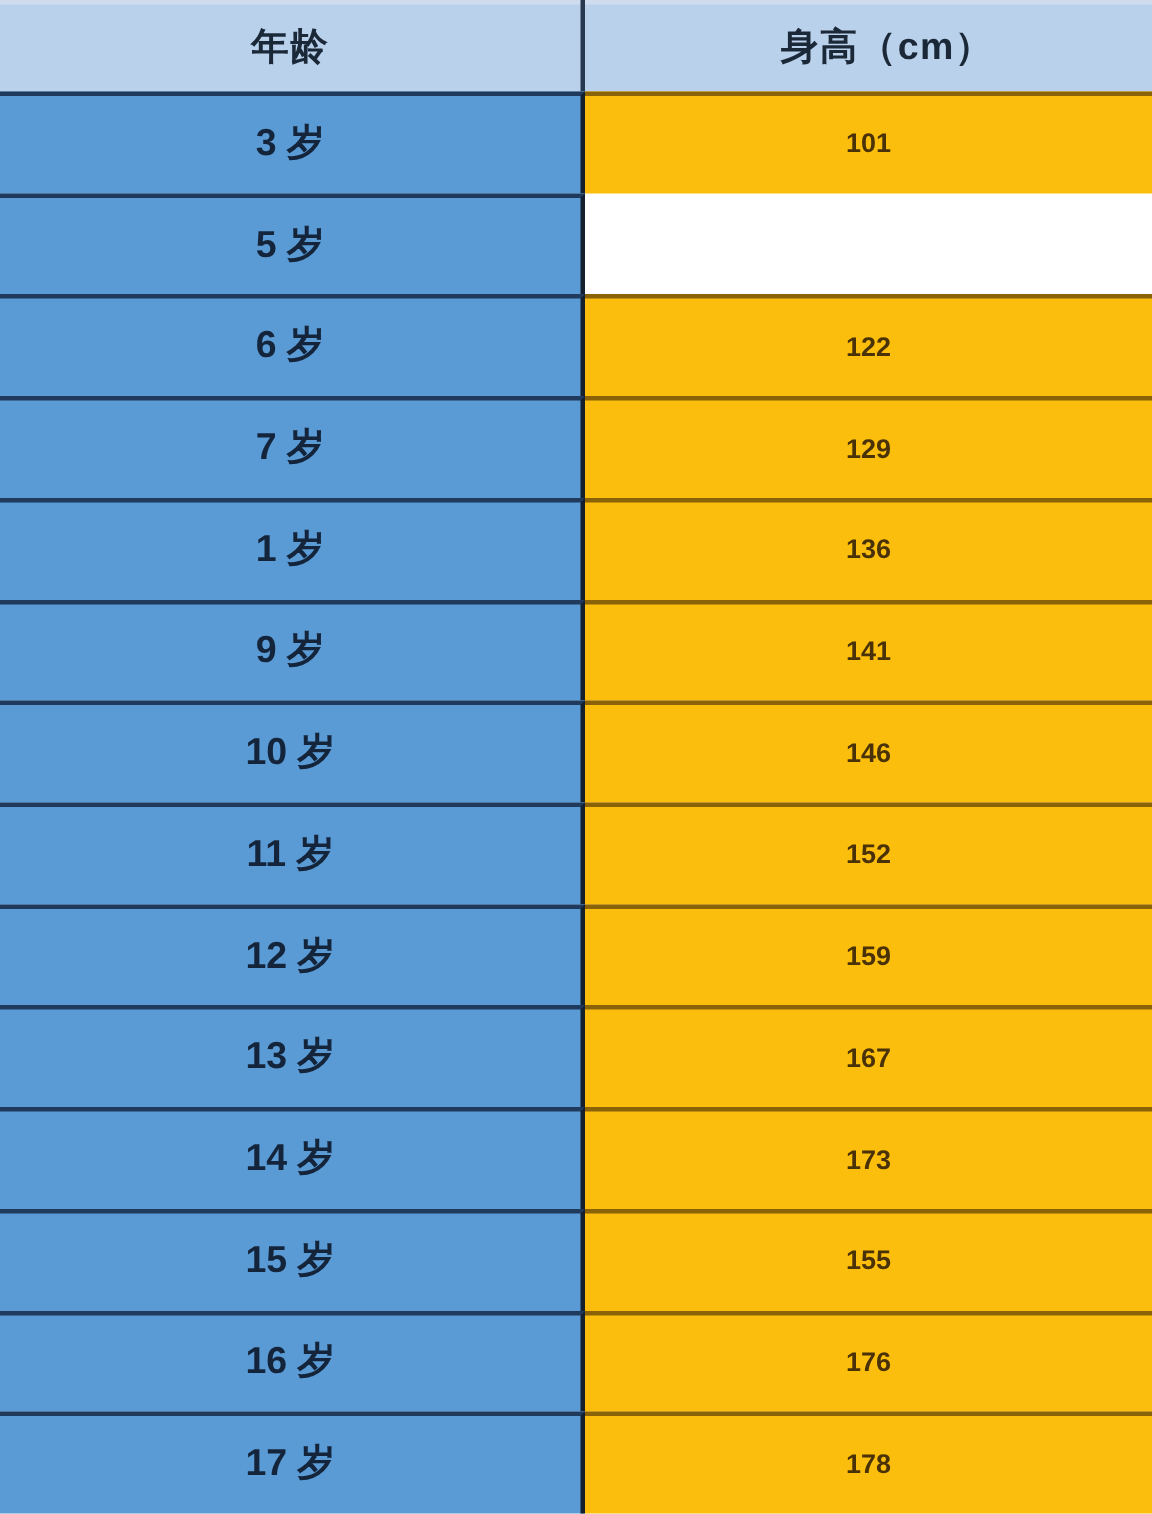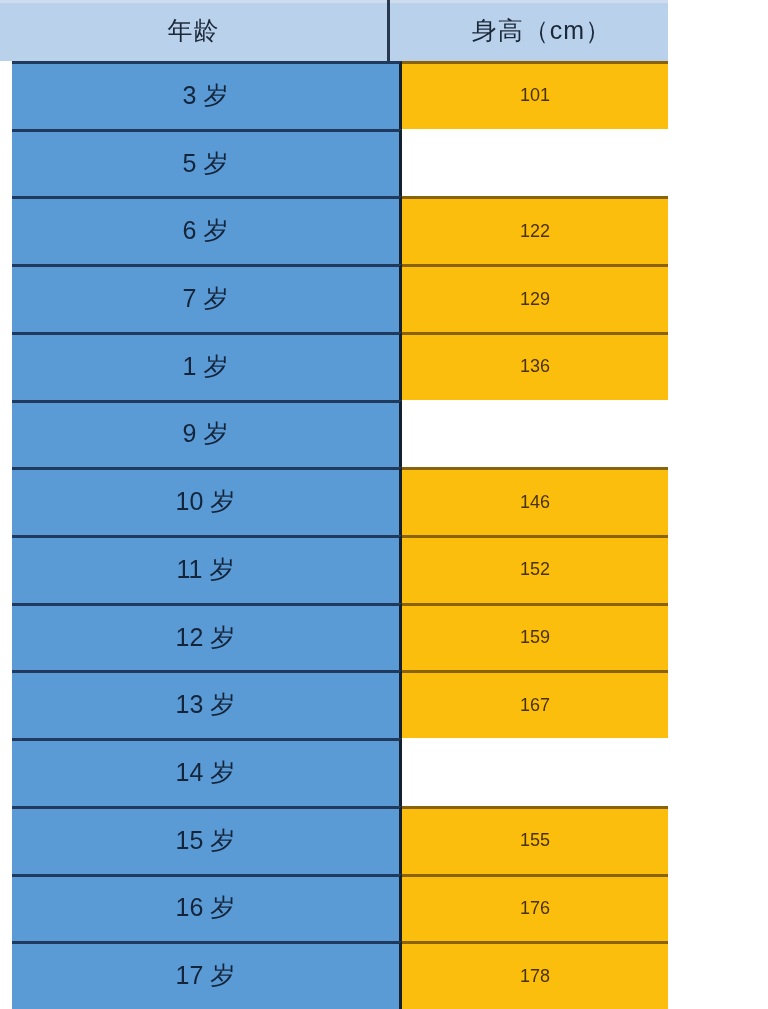--- a/index.html
+++ b/index.html
@@ -8,26 +8,27 @@
     background: #ffffff;
   }
   body {
     width: 768px;
     height: 1009px;
     overflow: hidden;
     font-family: "Liberation Sans", "DejaVu Sans", sans-serif;
   }
 
   #growth-table {
-    width: 668px;
+    width: 768px;
     height: 1009px;
     display: flex;
     flex-direction: column;
     position: relative;
     background: #ffffff;
+    font-weight: bold;
   }
 
   
   .thead {
     display: flex;
     height: 61px;
     flex: 0 0 61px;
     background: #bad1ec;
     position: relative;
   }
@@ -63,21 +64,20 @@
   .tbody {
     flex: 1 1 auto;
     display: flex;
     flex-direction: column;
   }
   .tr {
     display: flex;
     flex: 1 1 0;
     min-height: 0;
     position: relative;
-    padding-left: 12px;
   }
   .td {
     display: flex;
     align-items: center;
     justify-content: center;
     box-sizing: border-box;
     position: relative;
     overflow: hidden;
   }
   .td-age {
@@ -152,20 +152,23 @@
           <span class="cell-text">1 岁</span>
         </div>
         <div class="td td-height">
           <span class="cell-text">136</span>
         </div>
       </div>
       <div class="tr">
         <div class="td td-age">
           <span class="cell-text">9 岁</span>
         </div>
+        <div class="td td-height">
+          <span class="cell-text">141</span>
+        </div>
       </div>
       <div class="tr">
         <div class="td td-age">
           <span class="cell-text">10 岁</span>
         </div>
         <div class="td td-height">
           <span class="cell-text">146</span>
         </div>
       </div>
       <div class="tr">
@@ -189,20 +192,23 @@
           <span class="cell-text">13 岁</span>
         </div>
         <div class="td td-height">
           <span class="cell-text">167</span>
         </div>
       </div>
       <div class="tr">
         <div class="td td-age">
           <span class="cell-text">14 岁</span>
         </div>
+        <div class="td td-height">
+          <span class="cell-text">173</span>
+        </div>
       </div>
       <div class="tr">
         <div class="td td-age">
           <span class="cell-text">15 岁</span>
         </div>
         <div class="td td-height">
           <span class="cell-text">155</span>
         </div>
       </div>
       <div class="tr">

